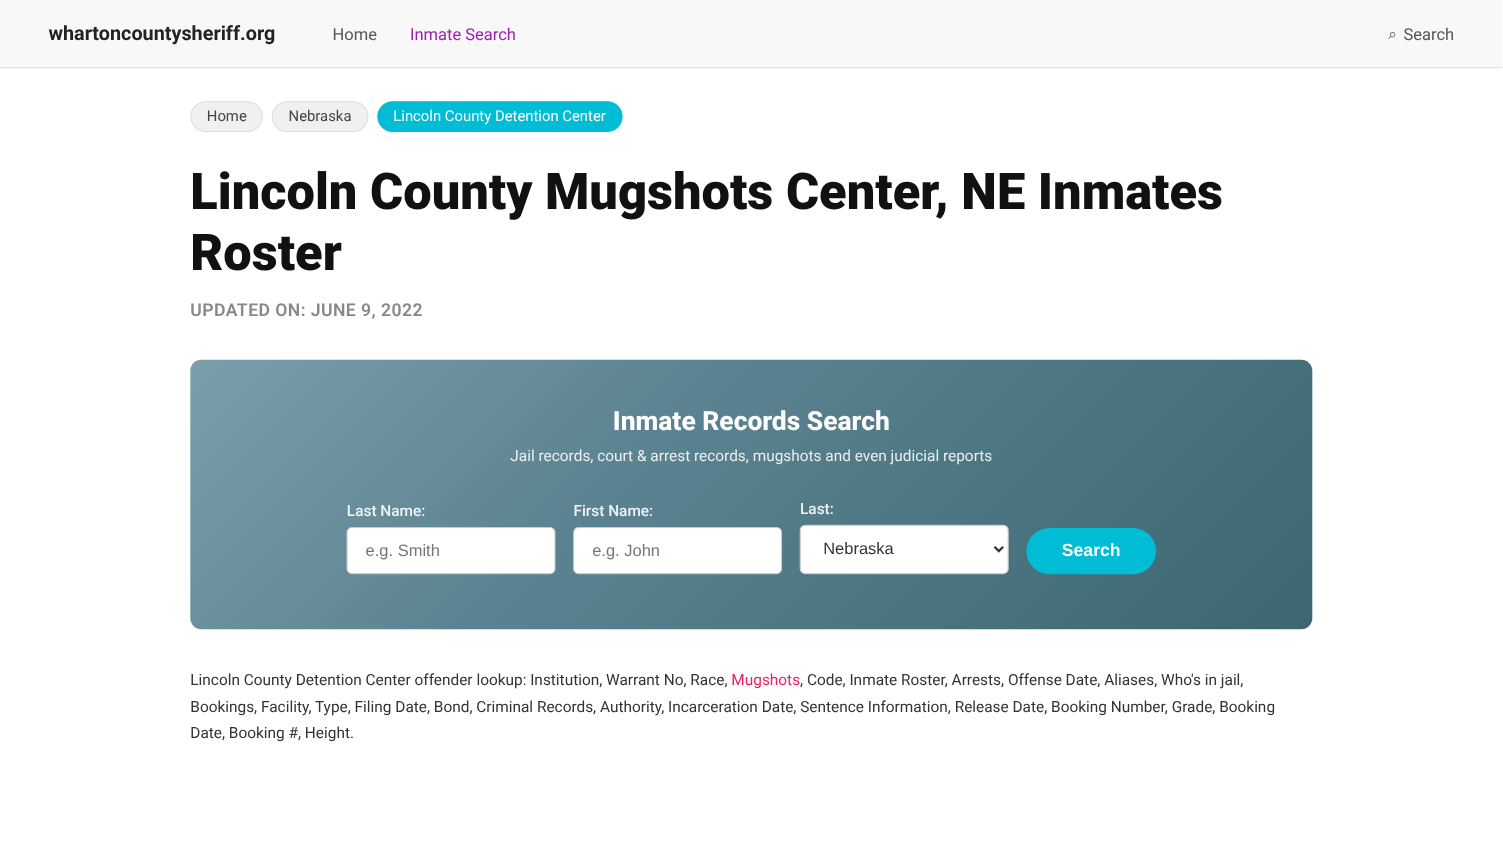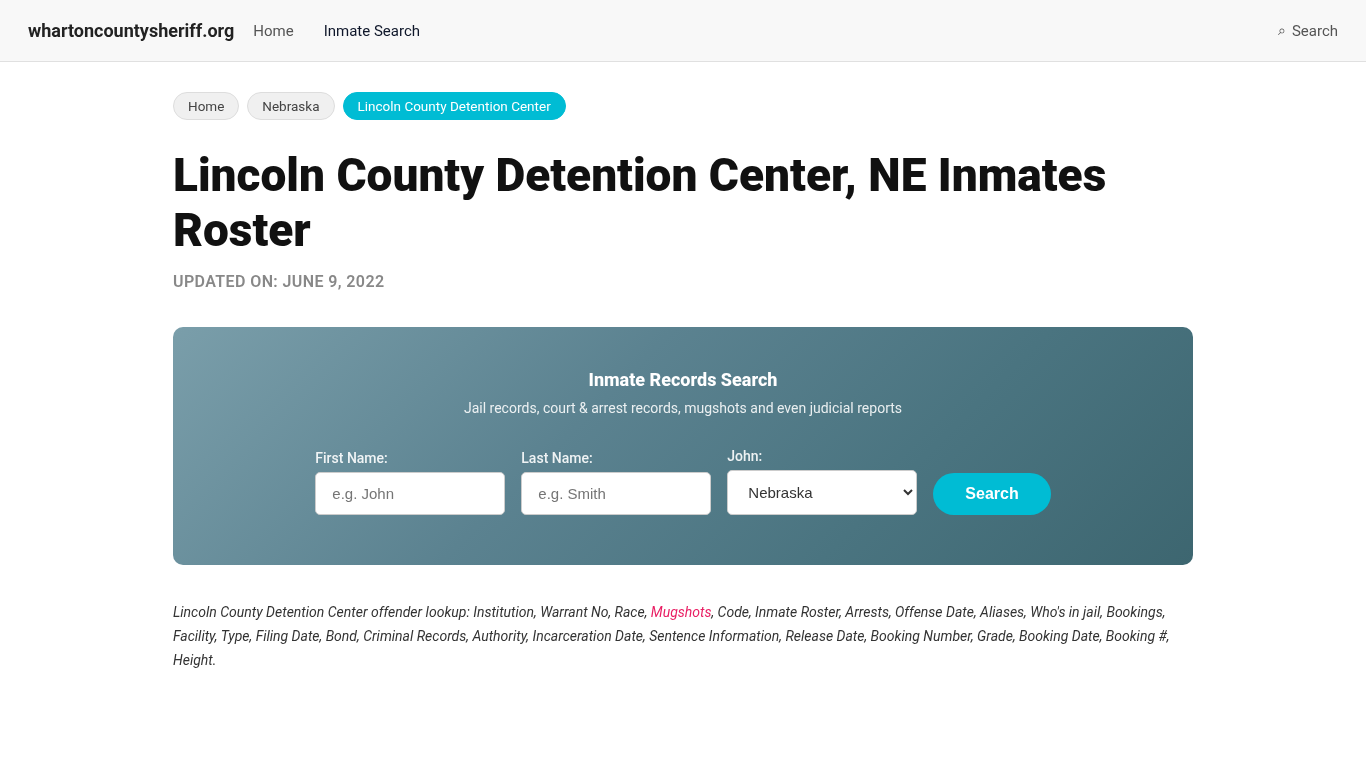--- a/index.html
+++ b/index.html
@@ -12,25 +12,25 @@
       font-family: -apple-system, BlinkMacSystemFont, 'Segoe UI', Roboto, Oxygen, sans-serif;
       background: #fff;
       color: #333;
       font-size: 15px;
     }
 
     
     .navbar {
       background: #f8f8f8;
       border-bottom: 1px solid #e0e0e0;
-      padding: 0 28px;
+      padding: 0 44px;
       display: flex;
       align-items: center;
       height: 62px;
-      gap: 19px;
+      gap: 52px;
     }
 
     .navbar-brand {
       font-size: 18px;
       font-weight: 700;
       color: #222;
       text-decoration: none;
       white-space: nowrap;
     }
 
@@ -41,21 +41,21 @@
       flex: 1;
     }
 
     .navbar-nav a {
       text-decoration: none;
       color: #555;
       font-size: 15px;
     }
 
     .navbar-nav a.active {
-      color: #0f172a;
+      color: #a21caf;
     }
 
     .navbar-search {
       display: flex;
       align-items: center;
       gap: 6px;
       color: #555;
       font-size: 15px;
       cursor: pointer;
     }
@@ -119,21 +119,21 @@
     
     .search-panel {
       background: linear-gradient(135deg, #7a9eaa 0%, #5b8290 40%, #4a7480 70%, #3d6670 100%);
       border-radius: 10px;
       padding: 42px 60px 50px;
       margin-bottom: 36px;
       text-align: center;
     }
 
     .search-panel-title {
-      font-size: 18px;
+      font-size: 24px;
       font-weight: 800;
       color: #fff;
       margin-bottom: 10px;
     }
 
     .search-panel-subtitle {
       font-size: 14px;
       color: rgba(255,255,255,0.88);
       margin-bottom: 32px;
     }
@@ -194,21 +194,20 @@
       white-space: nowrap;
       align-self: flex-end;
     }
 
     
     .description-text {
       font-size: 14px;
       color: #333;
       line-height: 1.7;
       margin-bottom: 36px;
-      font-style: italic;
     }
 
     .description-text a {
       color: #e91e63;
       text-decoration: none;
     }
 
     
     .section-heading {
       font-size: 32px;
@@ -237,37 +236,37 @@
 </nav>
 
 <div class="main-content">
 
   <nav class="breadcrumb">
     <a class="breadcrumb-item">Home</a>
     <a class="breadcrumb-item">Nebraska</a>
     <a class="breadcrumb-item active">Lincoln County Detention Center</a>
   </nav>
 
-  <h1 class="page-title">Lincoln County Detention Center, NE Inmates Roster</h1>
+  <h1 class="page-title">Lincoln County Mugshots Center, NE Inmates Roster</h1>
   <p class="updated-on">UPDATED ON: JUNE 9, 2022</p>
 
   <div class="search-panel">
     <h2 class="search-panel-title">Inmate Records Search</h2>
     <p class="search-panel-subtitle">Jail records, court &amp; arrest records, mugshots and even judicial reports</p>
     <div class="search-form">
       <div class="form-group">
+        <label class="form-label">Last Name:</label>
+        <input class="form-input" type="text" placeholder="e.g. Smith" style="">
+      </div>
+      <div class="form-group">
         <label class="form-label">First Name:</label>
         <input class="form-input" type="text" placeholder="e.g. John" style="">
       </div>
       <div class="form-group">
-        <label class="form-label">Last Name:</label>
-        <input class="form-input" type="text" placeholder="e.g. Smith" style="">
-      </div>
-      <div class="form-group">
-        <label class="form-label">John:</label>
+        <label class="form-label">Last:</label>
         <select class="form-select">
           <option>Nebraska</option>
           <option>Alabama</option>
           <option>Alaska</option>
           <option>Arizona</option>
           <option>Arkansas</option>
           <option>California</option>
           <option>Colorado</option>
         </select>
       </div>

